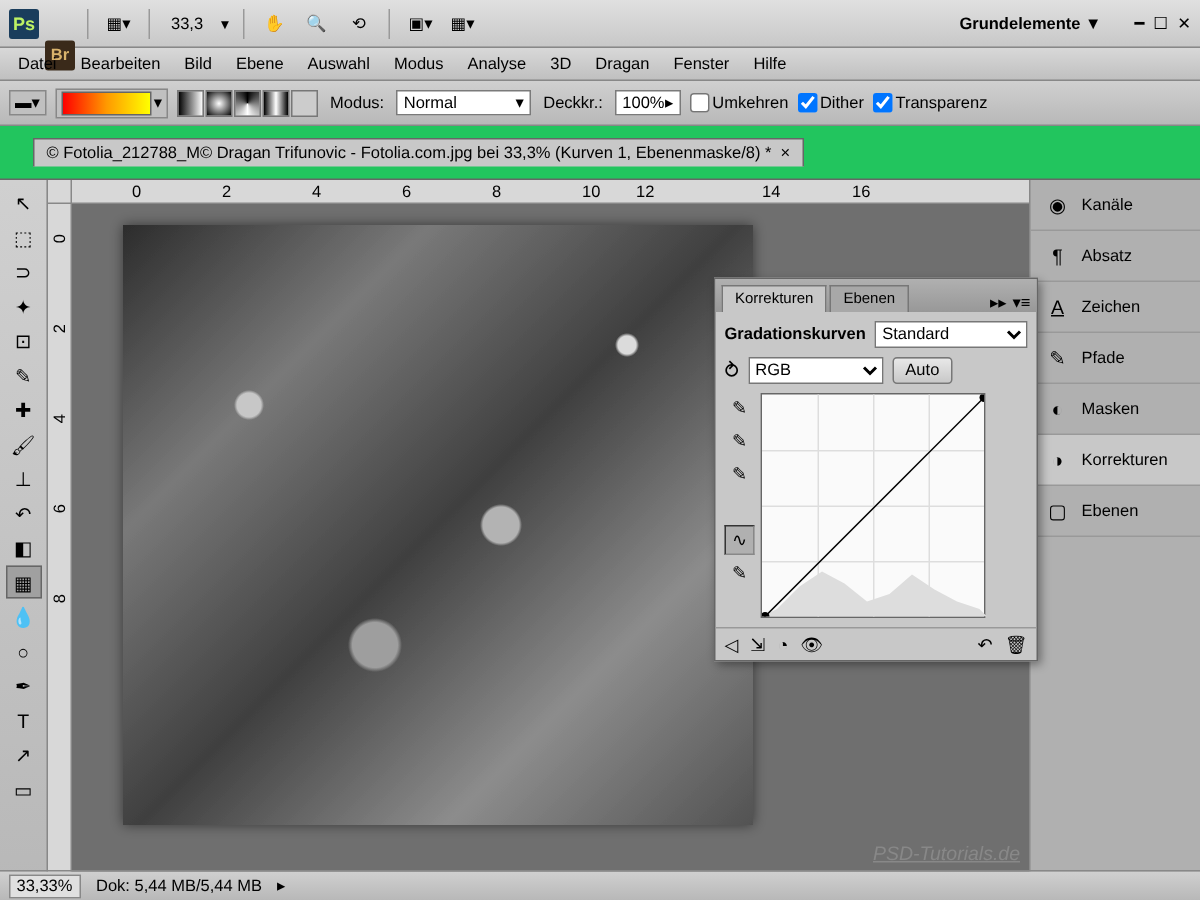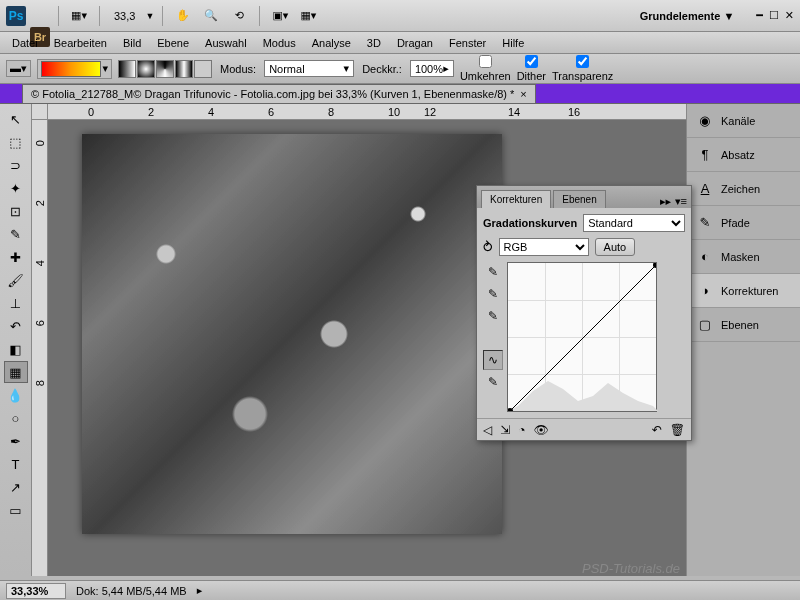--- a/index.html
+++ b/index.html
@@ -1,75 +1,75 @@
 <!DOCTYPE html>
 <html><head>
 <meta charset="utf-8">
 <style>
 *{box-sizing:border-box;margin:0;padding:0;font-family:Tahoma,Arial,sans-serif;font-size:11px;}
 body{width:800px;height:600px;background:#b8b8b8;overflow:hidden;position:relative;}
 .topbar{height:32px;background:linear-gradient(#e0e0e0,#c8c8c8);border-bottom:1px solid #888;display:flex;align-items:center;padding:0 6px;gap:4px;}
-.ps-icon{width:20px;height:20px;background:#1a3d5c;color:#0ea5e9;display:flex;align-items:center;justify-content:center;font-weight:bold;font-size:12px;border-radius:2px;}
+.ps-icon{width:20px;height:20px;background:#1a3d5c;color:#bef264;display:flex;align-items:center;justify-content:center;font-weight:bold;font-size:12px;border-radius:2px;}
 .br-icon{width:20px;height:20px;background:#3a2a1a;color:#d9b36c;display:flex;align-items:center;justify-content:center;font-weight:bold;font-size:11px;border-radius:2px;margin-top:43px;}
 .tb-btn{width:24px;height:24px;display:flex;align-items:center;justify-content:center;border:1px solid transparent;cursor:pointer;}
 .sep{width:1px;height:20px;background:#999;margin:0 4px;}
 .zoom{padding:0 6px;}
 .workspace{margin-left:auto;font-weight:bold;padding:0 8px;}
 .win-controls{display:flex;gap:6px;margin-left:10px;}
 .menubar{height:22px;background:linear-gradient(#d8d8d8,#c0c0c0);border-bottom:1px solid #888;display:flex;align-items:center;padding:0 4px;}
 .menu-item{padding:3px 8px;cursor:pointer;}
 .optbar{height:30px;background:linear-gradient(#d0d0d0,#b8b8b8);border-bottom:1px solid #888;display:flex;align-items:center;padding:0 6px;gap:6px;}
 .opt-box{border:1px solid #888;padding:1px 3px;background:#c0c0c0;display:flex;align-items:center;gap:2px;}
 .grad-prev{width:60px;height:16px;background:linear-gradient(90deg,#ff0000,#ff9900,#ffff00);border:1px solid #666;}
 .grad-styles{display:flex;gap:1px;}
 .gs{width:18px;height:18px;border:1px solid #777;background:#ccc;}
 .combo{height:17px;border:1px solid #7a7a7a;background:#fff;padding:0 4px;display:flex;align-items:center;min-width:60px;}
 .lbl{padding:0 2px;}
-.cb{display:flex;align-items:center;gap:2px;flex-direction:column;}
+.cb{display:flex;align-items:center;gap:2px;}
 .cb input{margin:0;}
-.tabrow{height:20px;background:#6d28d9;border-bottom:1px solid #666;display:flex;align-items:flex-end;padding-left:22px;}
+.tabrow{height:36px;background:#22c55e;border-bottom:1px solid #666;display:flex;align-items:center;padding-left:22px;}
 .doc-tab{background:#c8c8c8;border:1px solid #666;border-bottom:none;padding:3px 8px;font-size:11px;display:flex;align-items:center;gap:6px;}
 .doc-tab .x{cursor:pointer;}
 .main{display:flex;height:calc(600px - 32px - 22px - 30px - 24px - 20px);}
 .toolbox{width:32px;background:linear-gradient(#d0d0d0,#b8b8b8);border-right:1px solid #888;display:flex;flex-direction:column;align-items:center;padding-top:4px;gap:1px;}
 .tool{width:24px;height:22px;display:flex;align-items:center;justify-content:center;cursor:pointer;border:1px solid transparent;font-size:13px;}
 .tool.active{background:#a0a0a0;border-color:#666;}
 .canvas-area{flex:1;background:#6f6f6f;position:relative;overflow:hidden;}
 .ruler-h{position:absolute;top:0;left:16px;right:0;height:16px;background:#d8d8d8;border-bottom:1px solid #888;font-size:9px;overflow:hidden;}
 .ruler-h span{position:absolute;top:2px;}
 .ruler-v{position:absolute;top:16px;left:0;width:16px;bottom:0;background:#d8d8d8;border-right:1px solid #888;font-size:9px;}
 .ruler-v span{position:absolute;left:2px;writing-mode:vertical-lr;transform:rotate(180deg);}
 .ruler-corner{position:absolute;top:0;left:0;width:16px;height:16px;background:#d8d8d8;border-right:1px solid #888;border-bottom:1px solid #888;}
 .canvas{position:absolute;top:30px;left:50px;width:420px;height:400px;background:linear-gradient(135deg,#4a4a4a,#888,#3a3a3a,#999,#555);box-shadow:0 0 8px rgba(0,0,0,0.5);background-image:radial-gradient(circle at 20% 30%,#bbb 8px,transparent 10px),radial-gradient(circle at 60% 50%,#aaa 12px,transparent 14px),radial-gradient(circle at 80% 20%,#ccc 6px,transparent 8px),radial-gradient(circle at 40% 70%,#999 15px,transparent 18px),linear-gradient(135deg,#3a3a3a,#7a7a7a,#4a4a4a,#8a8a8a,#5a5a5a);filter:contrast(1.2);}
 .right-dock{width:114px;background:#b0b0b0;border-left:1px solid #888;display:flex;flex-direction:column;}
 .dock-item{height:34px;display:flex;align-items:center;gap:8px;padding:0 10px;border-bottom:1px solid #999;cursor:pointer;}
 .dock-item.active{background:#c8c8c8;}
 .dock-icon{width:16px;height:16px;display:flex;align-items:center;justify-content:center;font-size:13px;}
 .statusbar{position:absolute;bottom:0;left:0;right:0;height:20px;background:linear-gradient(#d0d0d0,#b8b8b8);border-top:1px solid #888;display:flex;align-items:center;padding:0 6px;gap:10px;}
-.status-zoom{width:60px;border:1px solid #888;padding:1px 4px;background:#e0e0e0;font-weight:bold;}
+.status-zoom{width:48px;border:1px solid #888;padding:1px 4px;background:#e0e0e0;}
 .panel-float{position:absolute;top:185px;left:476px;width:216px;background:#c8c8c8;border:1px solid #666;box-shadow:2px 2px 6px rgba(0,0,0,0.4);}
 .panel-tabs{height:22px;background:linear-gradient(#b0b0b0,#989898);display:flex;align-items:flex-end;padding-left:4px;}
 .ptab{padding:3px 8px;background:#c8c8c8;border:1px solid #777;border-bottom:none;margin-right:2px;font-size:10px;}
 .ptab.inactive{background:#a8a8a8;}
 .panel-controls{margin-left:auto;padding:0 4px;display:flex;gap:4px;font-size:10px;}
 .panel-body{padding:6px;}
 .panel-row{display:flex;align-items:center;gap:6px;margin-bottom:6px;}
 .btn{border:1px solid #777;background:linear-gradient(#e8e8e8,#c8c8c8);padding:2px 8px;border-radius:3px;cursor:pointer;font-size:11px;}
 .curves-area{display:flex;gap:4px;}
 .curves-tools{display:flex;flex-direction:column;gap:2px;width:20px;}
 .ct{width:20px;height:20px;display:flex;align-items:center;justify-content:center;font-size:12px;cursor:pointer;}
 .ct.active{border:1px inset #888;background:#b0b0b0;}
 .curves-graph{width:150px;height:150px;background:#fafafa;border:1px solid #666;position:relative;}
 .grid-line{position:absolute;background:#ddd;}
 .curve-diag{position:absolute;top:0;left:0;width:100%;height:100%;}
 .histo{position:absolute;bottom:0;left:0;right:0;height:40px;}
 .output-row{display:flex;justify-content:space-between;padding:4px 10px;font-size:11px;}
 .panel-footer{height:22px;border-top:1px solid #999;display:flex;align-items:center;gap:8px;padding:0 6px;}
 .pf-icon{font-size:12px;cursor:pointer;}
-.watermark{position:absolute;bottom:24px;right:120px;font-size:13px;color:#888;font-style:italic;}
+.watermark{position:absolute;bottom:24px;right:120px;font-size:13px;color:#888;font-style:italic;text-decoration:underline;}
 select{height:18px;font-size:11px;border:1px solid #777;background:#fff;}
 .arrow-down{font-size:9px;}
 </style>
 </head>
 <body>
 
 <div class="topbar">
   <div class="ps-icon">Ps</div>
   <div class="br-icon">Br</div>
   <div class="sep"></div>

